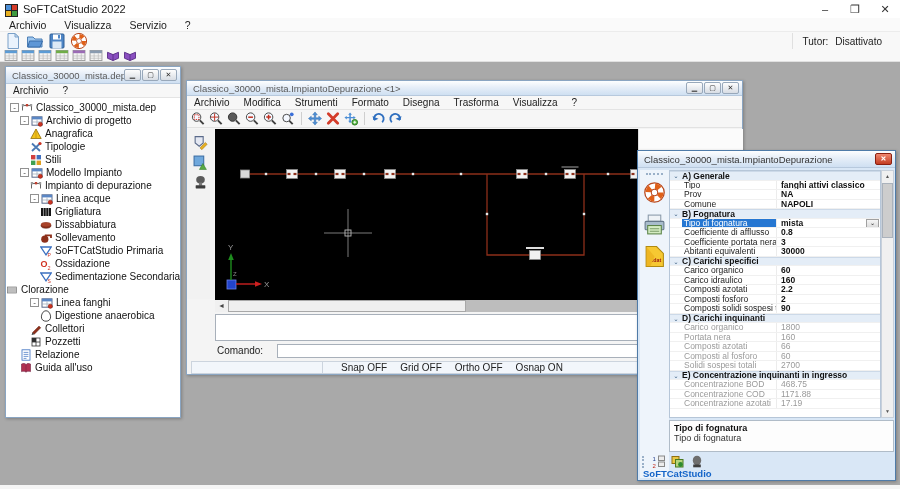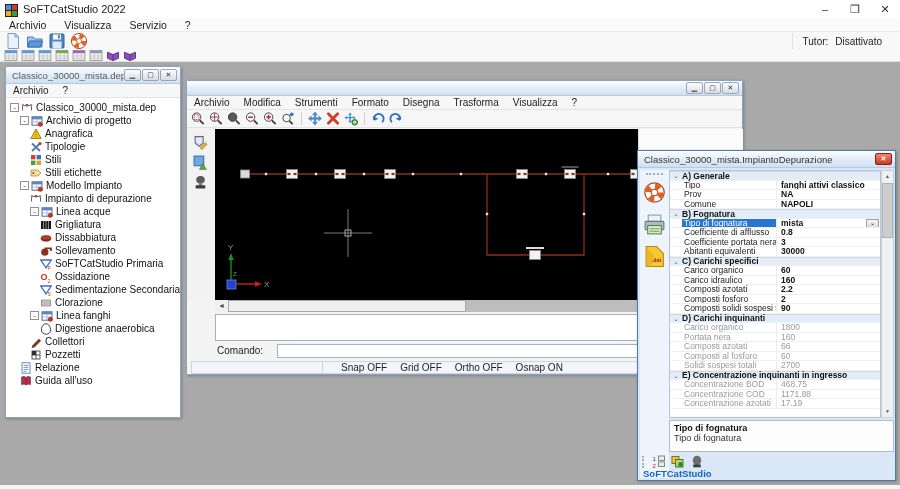--- a/index.html
+++ b/index.html
@@ -274,29 +274,20 @@
           <span class="tree-ico">
             <svg viewBox="0 0 12 12">
               <rect x="1" y="1" width="4.4" height="4.4" fill="#d04040"></rect>
               <rect x="6.6" y="1" width="4.4" height="4.4" fill="#4070c0"></rect>
               <rect x="1" y="6.6" width="4.4" height="4.4" fill="#40a050"></rect>
               <rect x="6.6" y="6.6" width="4.4" height="4.4" fill="#e0a020"></rect>
             </svg>
           </span>
           <span class="tree-lbl">Stili</span>
         </div>
-        <div class="tree-row" style="padding-left: 24px;">
-          <span class="tree-ico">
-            <svg viewBox="0 0 12 12">
-              <path d="M1 3 H8 L11 6 L8 9 H1 Z" fill="#f0df9a" stroke="#997f30" stroke-width="0.7"></path>
-              <circle cx="3.4" cy="6" r="1" fill="#cc3322"></circle>
-            </svg>
-          </span>
-          <span class="tree-lbl">Stili etichette</span>
-        </div>
         <div class="tree-row" style="padding-left: 14px;">
           <span class="tree-exp">-</span>
           <span class="tree-ico">
             <svg viewBox="0 0 12 12">
               <rect x="1" y="1.8" width="10" height="8.4" fill="#fff" stroke="#5a6a8a"></rect>
               <rect x="1" y="1.8" width="10" height="2.6" fill="#5b87c5"></rect>
               <path d="M1 7 H11 M6 4.4 V10.2" stroke="#9aa6b8" stroke-width="0.7" fill="none"></path>
               <circle cx="9.3" cy="9.3" r="2.1" fill="#cc3322" stroke="#801808" stroke-width="0.5"></circle>
             </svg>
           </span>
@@ -372,21 +363,21 @@
         </div>
         <div class="tree-row" style="padding-left: 34px;">
           <span class="tree-ico">
             <svg viewBox="0 0 12 12">
               <path d="M0.8 2 H11.2 L6 9.8 Z" fill="none" stroke="#3a6fc0" stroke-width="1.3"></path>
               <text x="7.6" y="11.6" font-size="5" fill="#cc3322" font-family="Liberation Sans, sans-serif">S</text>
             </svg>
           </span>
           <span class="tree-lbl">Sedimentazione Secondaria</span>
         </div>
-        <div class="tree-row" style="padding-left: 34px;">
+        <div class="tree-row" style="">
           <span class="tree-ico">
             <svg viewBox="0 0 12 12">
               <rect x="1.5" y="3" width="9" height="6" fill="#d4d4d4" stroke="#777" stroke-width="0.7"></rect>
               <path d="M1.5 5 H10.5 M1.5 7 H10.5" stroke="#8a8a8a" stroke-width="0.6"></path>
             </svg>
           </span>
           <span class="tree-lbl">Clorazione</span>
         </div>
         <div class="tree-row" style="padding-left: 24px;">
           <span class="tree-exp">-</span>
@@ -443,20 +434,21 @@
               <path d="M6 2.6 V10.2" stroke="#702040" stroke-width="0.5"></path>
             </svg>
           </span>
           <span class="tree-lbl">Guida all'uso</span>
         </div>
       </div>
   </div>
 
   <div class="cw" id="draw-win">
     <div class="cw-titlebar" style="height:15px;">
+      <span class="cw-title">Classico_30000_mista.ImpiantoDepurazione &lt;1&gt;</span>
       <span class="cw-btns" style="top:1px;">
         <span class="cwb">▁</span>
         <span class="cwb">▢</span>
         <span class="cwb">✕</span>
       </span>
     </div>
     <div class="cw-menubar">
         <span class="menu-item">Archivio</span>
         <span class="menu-item">Modifica</span>
         <span class="menu-item">Strumenti</span>

